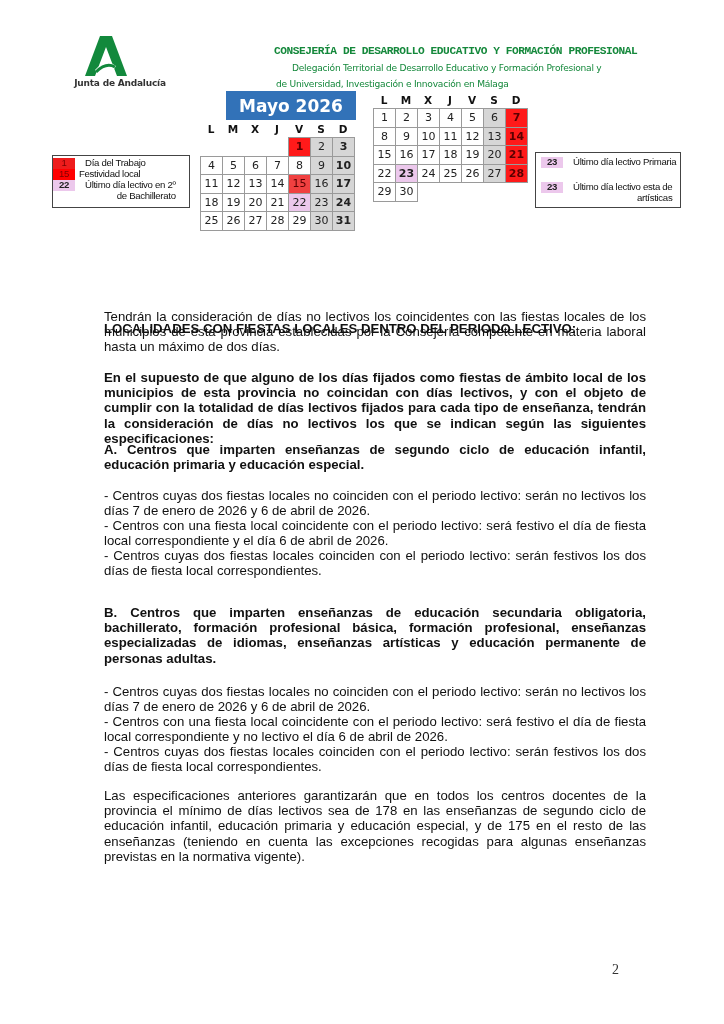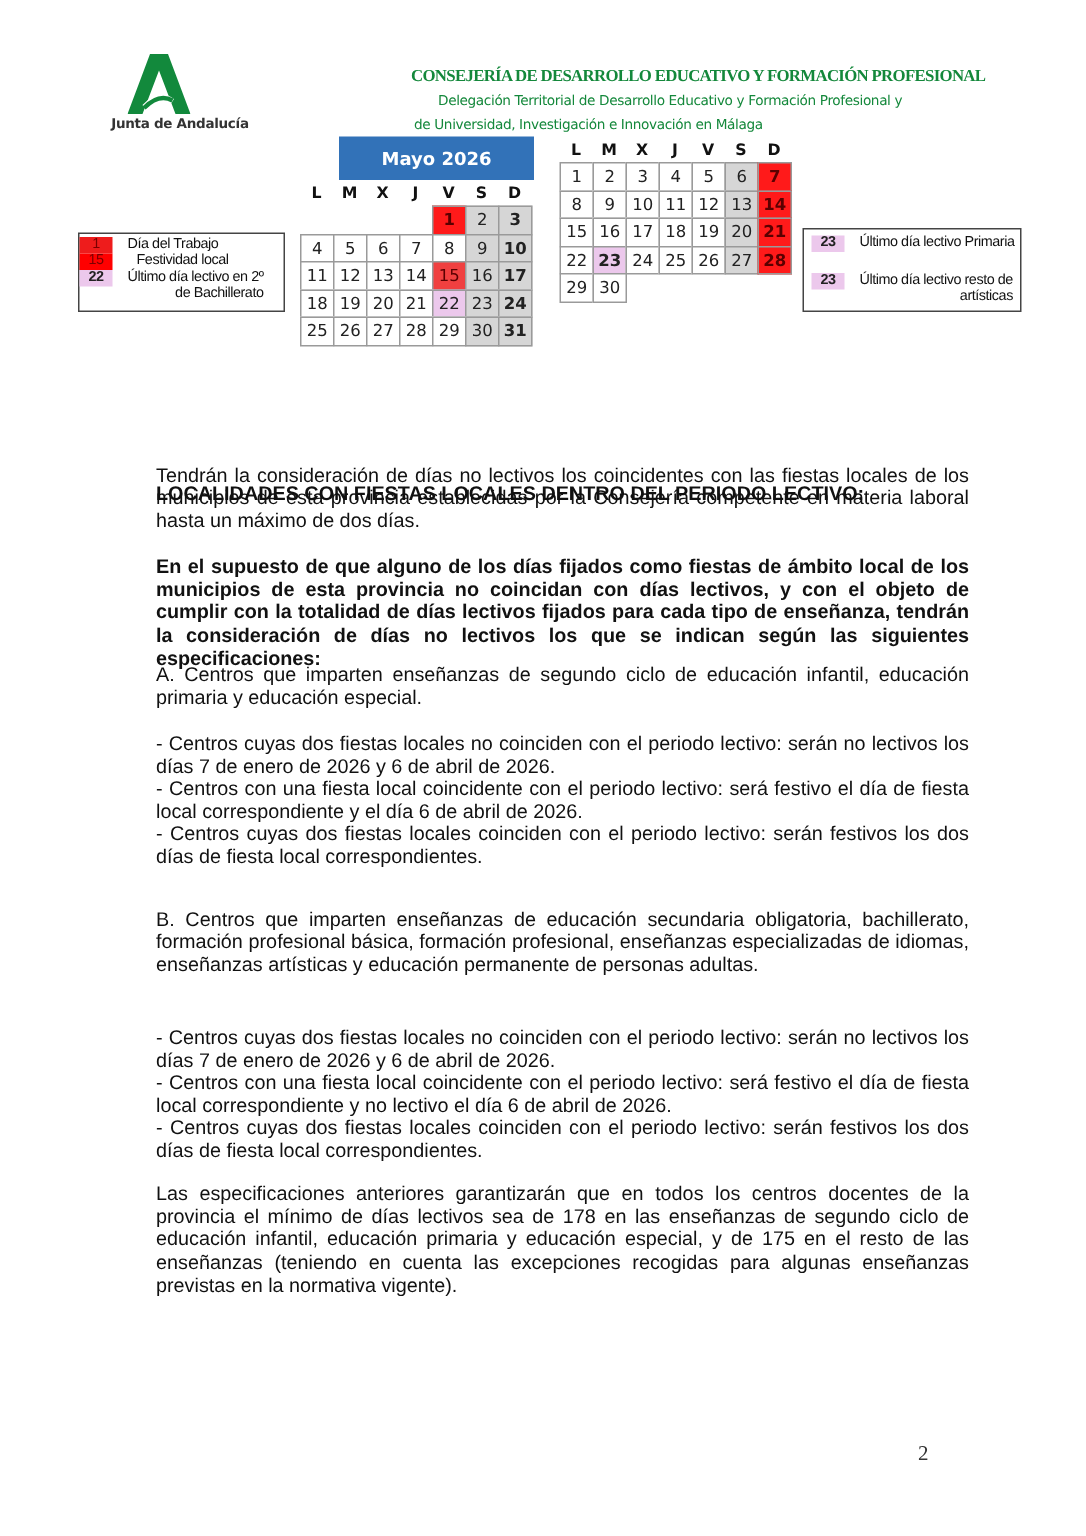--- a/index.html
+++ b/index.html
@@ -2,28 +2,28 @@
 <html><head>
 <meta charset="utf-8">
 <style>
   html, body { margin: 0; padding: 0; background: #ffffff; }
   body { width: 724px; height: 1024px; position: relative; overflow: hidden; font-family: "Liberation Sans", sans-serif; color: #111; }
 
   
   .logo { position: absolute; left: 58px; top: 36px; width: 96px; height: 58px; }
   .logo svg { position: absolute; left: 27px; top: 0; width: 42px; height: 40px; }
   .logo .logo-text { position: absolute; left: 0; top: 42px; width: 96px; text-align: center; font-family: "DejaVu Sans", sans-serif; font-weight: bold; font-size: 9px; color: #333; white-space: nowrap; letter-spacing: -0.2px; margin-left: 14px; }
-  .org-title { position: absolute; left: 274px; top: 45px; font-family: Liberation Serif, serif; font-weight: bold; font-size: 11.2px; color: #14883b; letter-spacing: -0.45px; white-space: nowrap; }
+  .org-title { position: absolute; left: 274px; top: 45px; font-family: Liberation Mono, monospace; font-weight: bold; font-size: 11.2px; color: #14883b; letter-spacing: -0.45px; white-space: nowrap; }
   .org-sub { position: absolute; left: 276px; font-family: "DejaVu Sans", sans-serif; font-size: 9.1px; color: #14883b; letter-spacing: -0.25px; white-space: nowrap; }
   .org-sub.l1 { top: 63px; padding-left: 16px; }
   .org-sub.l2 { top: 79px; }
 
   
   .cal { position: absolute; top: 91px; width: 156px; }
-  .cal-title { height: 29px; background: #3272b8; color: #fff; font-family: "DejaVu Sans", sans-serif; font-weight: bold; font-size: 12px; display: flex; align-items: center; justify-content: center; margin-left: 26px; }
+  .cal-title { height: 29px; background: #3272b8; color: #fff; font-family: "DejaVu Sans", sans-serif; font-weight: bold; font-size: 17px; display: flex; align-items: center; justify-content: center; margin-left: 26px; }
   .cal-days { display: grid; grid-template-columns: repeat(7, 22px); height: 16px; margin-top: 1px; }
   .cal-days span { text-align: center; font-family: "DejaVu Sans", sans-serif; font-weight: bold; font-size: 10.5px; line-height: 16px; color: #111; }
   .cal-grid { display: grid; grid-template-columns: repeat(7, 22px); grid-auto-rows: 18.5px; margin-top: 0px; }
   .cell { box-sizing: border-box; border: 1px solid #9a9a9a; margin: 0 -1px -1px 0; text-align: center; font-family: "DejaVu Sans", sans-serif; font-size: 11px; line-height: 17px; color: #222; background: #fff; }
   .cell.empty { border: none; background: transparent; }
   .cell.weekend { background: #d6d6d6; }
   .cell.sunday { font-weight: bold; }
   .cell.holiday { background: #ff1a1a; font-weight: bold; color: #5a0000; }
   .cell.local { background: #f04040; color: #5a0000; }
   .cell.lastday { background: #ecc8ec; }
@@ -39,21 +39,21 @@
   .swatch.red2 { background: #ff0000; color: #7a0000; font-weight: normal; }
   .swatch.pink { background: #ecc8ec; color: #222; }
   .legend-label { padding-left: 10px; color: #111; text-align: right; }
   .legend-right .swatch { width: 22px; margin-left: 5px; }
 
   
   .content { position: absolute; left: 104px; top: 280px; width: 542px; font-family: "Liberation Sans", sans-serif; font-size: 13.2px; line-height: 15.2px; color: #111; }
   .content p { margin: 0; text-align: justify; }
   .section-title { font-weight: bold; position: absolute; left: 0; white-space: nowrap; margin-top: 41px; }
   .para { position: absolute; left: 0; width: 542px; }
-  .bold { font-weight: normal; }
+  .bold { font-weight: bold; }
   .page-num { position: absolute; left: 612px; top: 962px; font-family: "Liberation Serif", serif; font-size: 14px; color: #333; }
 </style>
 </head>
 <body>
 
 <div class="logo">
   <svg viewBox="0 0 42 40">
     <polygon points="15,0 27,0 42,40 32,40 21,11 10,40 0,40" fill="#12893c"></polygon>
     <path d="M10,34 Q21,22 31,30 L29,33 Q21,27 12,37 Z" fill="#ffffff"></path>
     <path d="M11,36 Q21,26 30,31" stroke="#12893c" stroke-width="3" fill="none"></path>
@@ -158,36 +158,36 @@
     </div>
 </div>
 
 <div class="legend legend-left">
   <div class="legend-row" style="top:2px;">
     <span class="swatch red">1</span>
     <span class="legend-label">Día del Trabajo</span>
   </div>
   <div class="legend-row" style="top:13px;">
     <span class="swatch red2">15</span>
-    <span class="legend-label" style="padding-left:16px;">Festividad local</span>
+    <span class="legend-label" style="padding-left:4px;">Festividad local</span>
   </div>
   <div class="legend-row" style="top:24px;">
     <span class="swatch pink">22</span>
     <span class="legend-label"><span>Último día lectivo en 2º</span><br><span>de Bachillerato</span></span>
   </div>
 </div>
 
 <div class="legend legend-right">
   <div class="legend-row" style="top:4px;">
     <span class="swatch pink">23</span>
     <span class="legend-label">Último día lectivo Primaria</span>
   </div>
   <div class="legend-row" style="top:29px;">
     <span class="swatch pink">23</span>
-    <span class="legend-label"><span>Último día lectivo resto de</span><br><span>artísticas</span></span>
+    <span class="legend-label"><span>Último día lectivo esta de</span><br><span>artísticas</span></span>
   </div>
 </div>
 
 <div class="content">
   <div class="section-title" style="top:0px;">LOCALIDADES CON FIESTAS LOCALES DENTRO DEL PERIODO LECTIVO:</div>
 
   <p class="para" style="top:29px;">Tendrán la consideración de días no lectivos los coincidentes con las fiestas locales de los municipios de esta provincia establecidas por la Consejería competente en materia laboral hasta un máximo de dos días.</p>
   <p class="para" style="top:90px;font-weight:bold;">En el supuesto de que alguno de los días fijados como fiestas de ámbito local de los municipios de esta provincia no coincidan con días lectivos, y con el objeto de cumplir con la totalidad de días lectivos fijados para cada tipo de enseñanza, tendrán la consideración de días no lectivos los que se indican según las siguientes especificaciones:</p>
 
   <p class="para bold" style="top:162px;">A. Centros que imparten enseñanzas de segundo ciclo de educación infantil, educación primaria y educación especial.</p>

